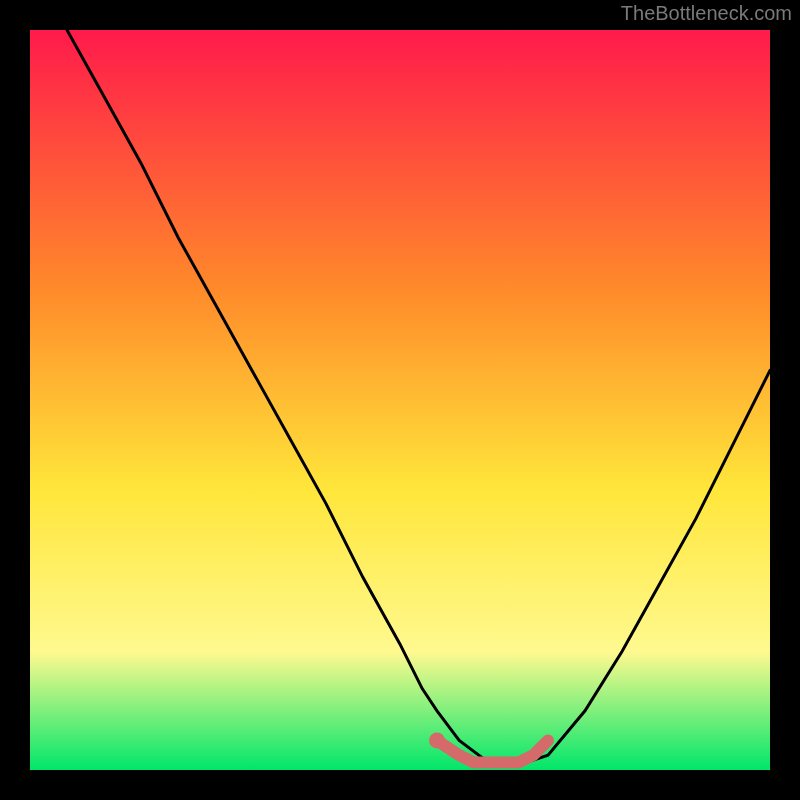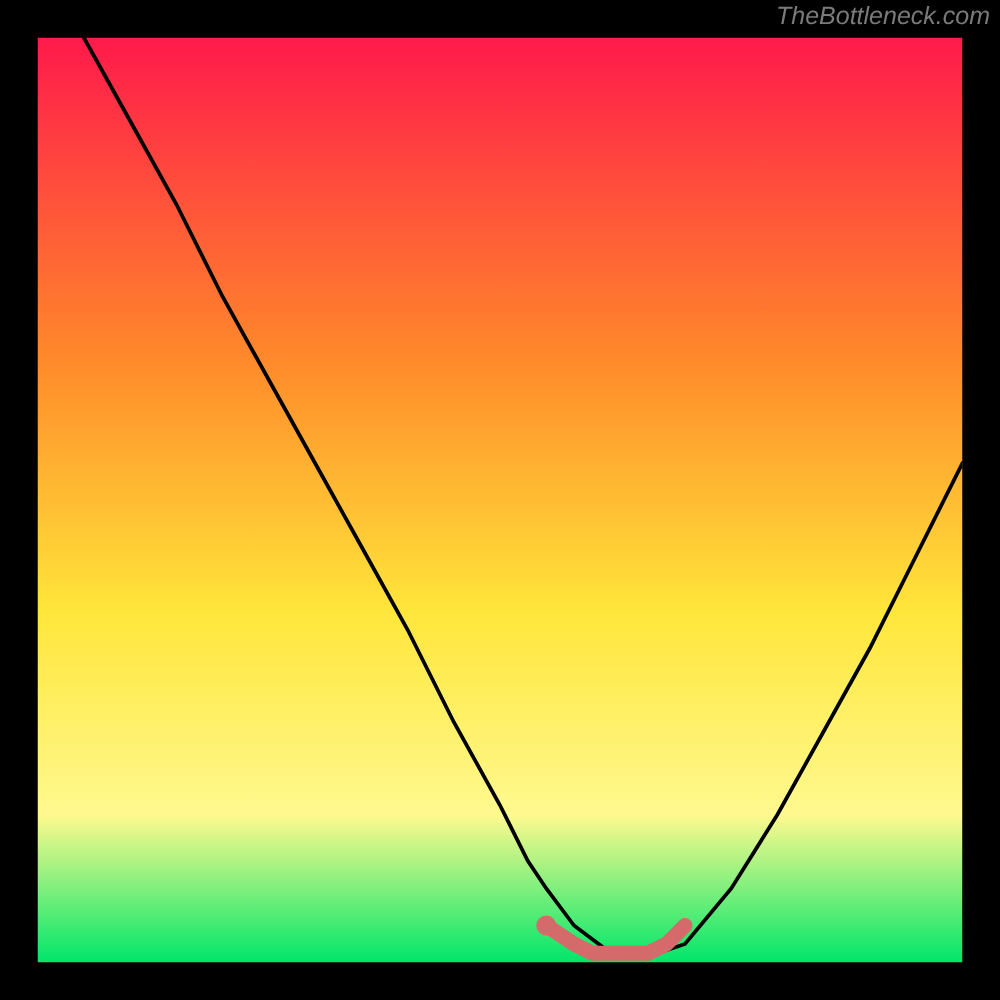--- a/index.html
+++ b/index.html
@@ -6,21 +6,20 @@
   html, body { width: 800px; height: 800px; overflow: hidden; background: #000; }
   .wrap { position: relative; width: 800px; height: 800px; background: #000; }
   .attribution {
     position: absolute;
     top: 2px;
     right: 8px;
     font-family: Arial, sans-serif;
     font-size: 20px;
     color: #7a7a7a;
     z-index: 10;
-    font-style: italic;
   }
   .plot {
     position: absolute;
     left: 30px;
     top: 30px;
     width: 740px;
     height: 740px;
   }
   svg { display: block; }
 </style>

